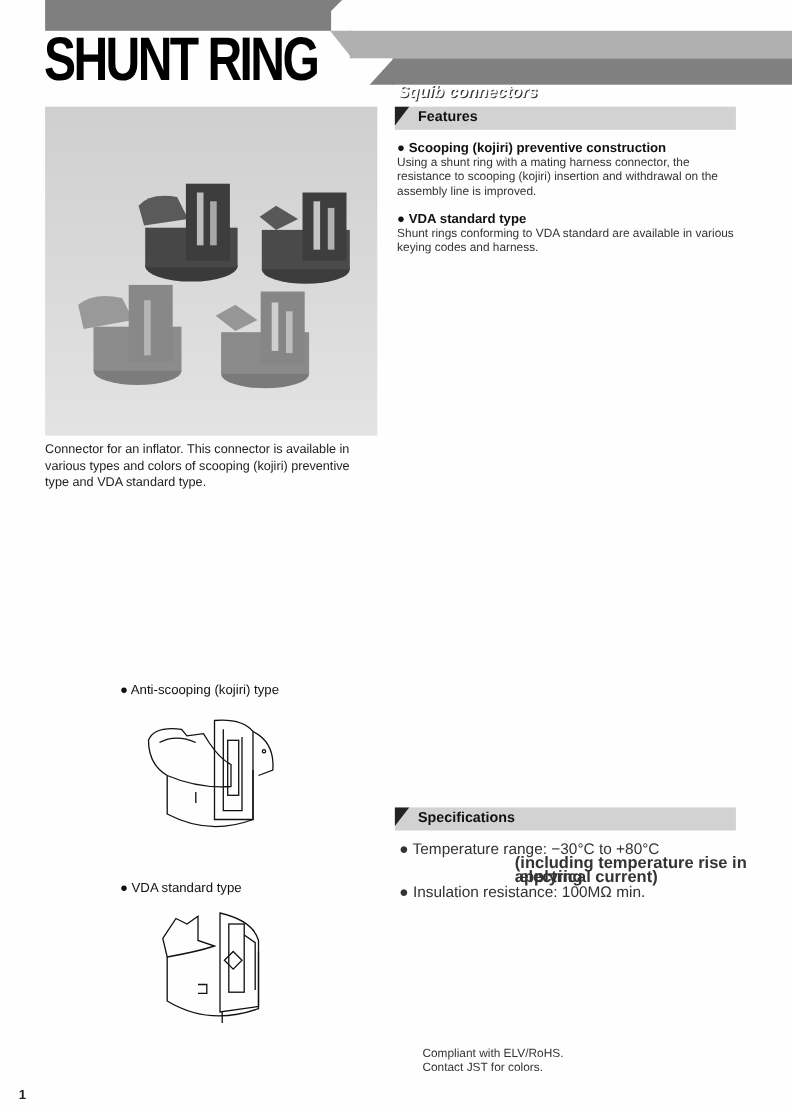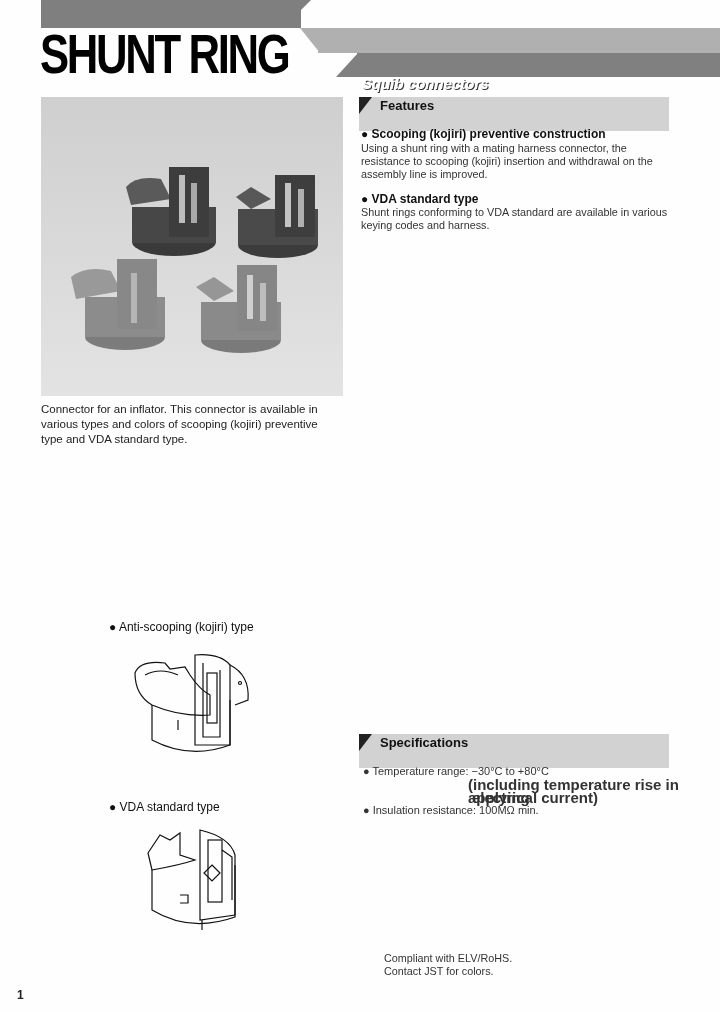--- a/index.html
+++ b/index.html
@@ -29,32 +29,32 @@
   
   .photo {
     position:absolute; left:41px; top:97px; width:302px; height:299px;
     background:linear-gradient(180deg,#cfcfcf 0%,#dadada 55%,#e3e3e3 100%);
   }
   .intro {
     position:absolute; left:41px; top:402px; width:300px; font-size:11.5px; line-height:15px; color:#222;
   }
   
   .sec-hdr {
-    position:absolute; left:359px; width:310px; height:34px; background:#d2d2d2;
+    position:absolute; left:359px; width:310px; height:21px; background:#d2d2d2;
   }
   .sec-hdr .mark2 {
     position:absolute; left:0; top:0; width:0; height:0;
     border-right:13px solid transparent; border-top:17px solid #222;
   }
   .sec-hdr .lbl {
     position:absolute; left:21px; top:0; font-weight:bold; font-size:13px; line-height:17px; color:#111;
   }
   .feat-title { position:absolute; left:361px; font-weight:bold; font-size:12px; line-height:14px; color:#111; }
   .feat-body { position:absolute; left:361px; width:310px; font-size:10.8px; line-height:13px; color:#333; }
-  .spec { position:absolute; left:363px; font-size:11px; line-height:13px; color:#333; }
+  .spec { position:absolute; left:363px; font-size:14px; line-height:13px; color:#333; }
   .spec-cont { position:absolute; font-size:15px; line-height:13px; color:#333;font-weight:bold; }
   .diag-label { position:absolute; font-weight:normal; font-size:12px; color:#111; }
   .diag { position:absolute; }
   .compliance { position:absolute; left:372px; top:952px; font-size:10.8px; line-height:13px; color:#333;margin-left:12px; }
   .pagenum { position:absolute; left:17px; top:988px; font-weight:bold; font-size:12px; color:#222; }
 </style>
 </head>
 <body>
 
 <div class="hdr-topband"></div>

